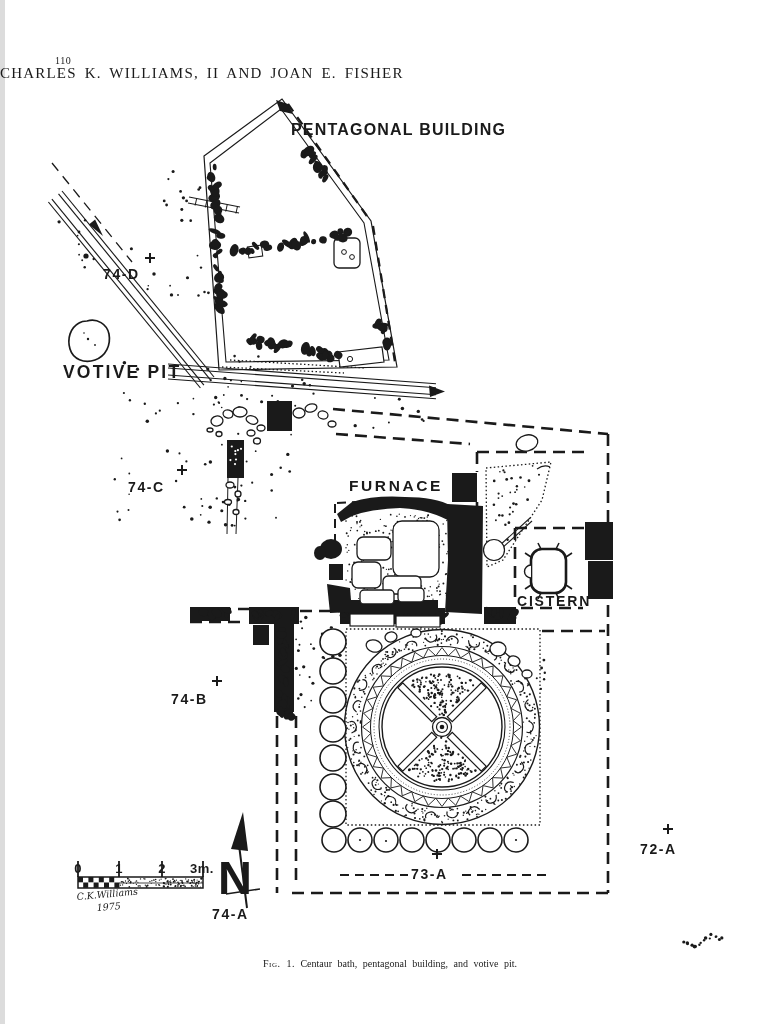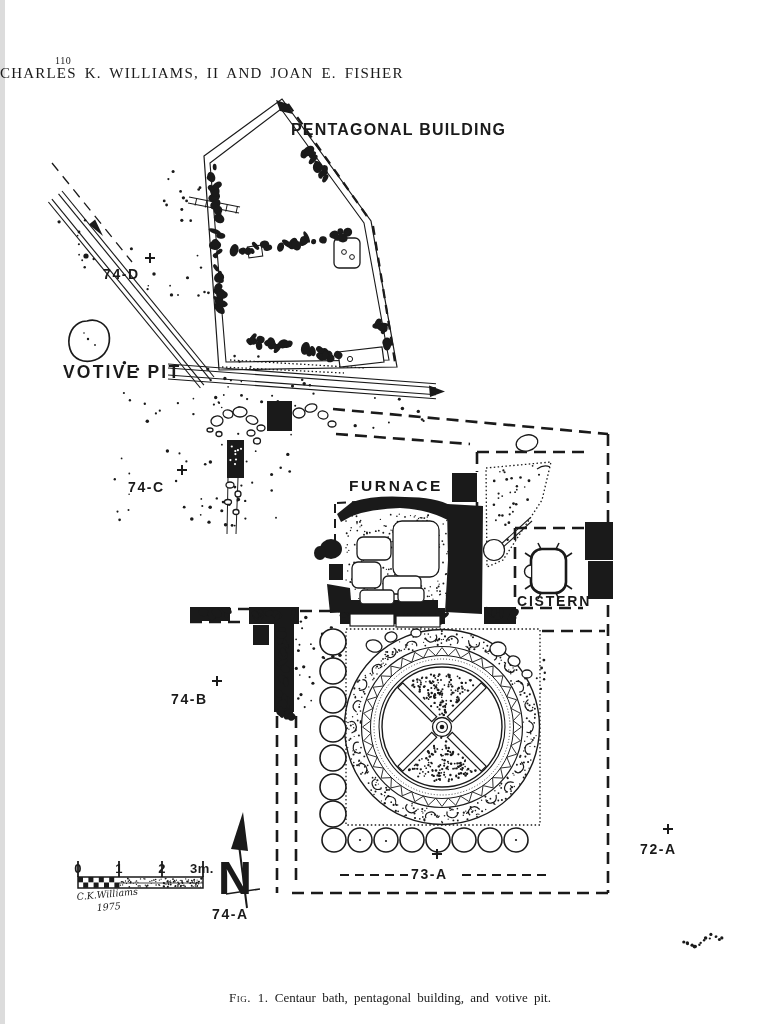--- a/index.html
+++ b/index.html
@@ -2,21 +2,21 @@
 <html style="--ink: #1a1a1a;"><head>
 <meta charset="utf-8">
 <style>
   html,body{margin:0;padding:0;}
   body{width:780px;height:1024px;background:#ffffff;position:relative;overflow:hidden;
        font-family:"Liberation Serif", serif; --ink:#1a1a1a;}
   .scan-edge{position:absolute;left:0;top:0;width:5px;height:1024px;background:#dcdcdc;}
   .pageno{position:absolute;left:55px;top:55px;font-size:10px;color:var(--ink);letter-spacing:.5px;}
   .runhead{position:absolute;left:0;right:20px;top:55px;text-align:left;font-size:15px;
            color:var(--ink);letter-spacing:1.2px;word-spacing:3px;margin-top:10px;}
-  .caption{position:absolute;left:0;right:0;top:990px;text-align:center;font-size:13px;
+  .caption{position:absolute;left:0;right:0;top:958px;text-align:center;font-size:10px;
            color:var(--ink);word-spacing:3px;}
   .cap-label{font-variant:small-caps;letter-spacing:.5px;}
   svg{position:absolute;left:0;top:0;}
   svg text{fill:var(--ink);}
   .lbl{font-family:"Liberation Sans", sans-serif;font-weight:bold;}
   .lbl-xl{font-size:17.5px;letter-spacing:2.2px;}
   .lbl-lg{font-size:16px;letter-spacing:1.2px;}
   .lbl-fur{font-size:15.5px;letter-spacing:2.6px;}
   .lbl-cis{font-size:14px;letter-spacing:1.8px;}
   .lbl-md{font-size:14px;letter-spacing:1.6px;}

